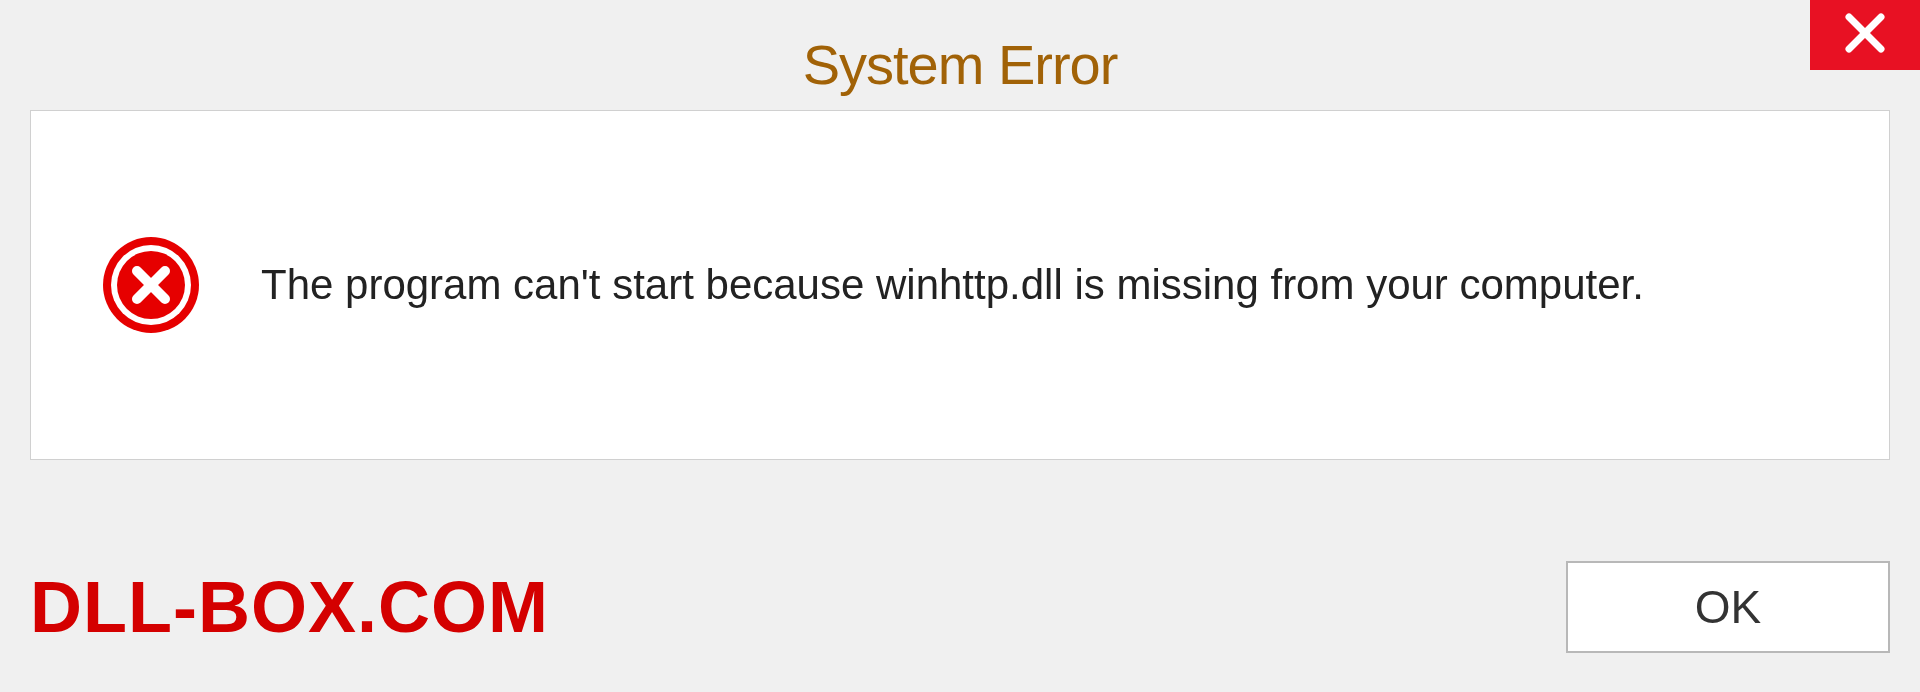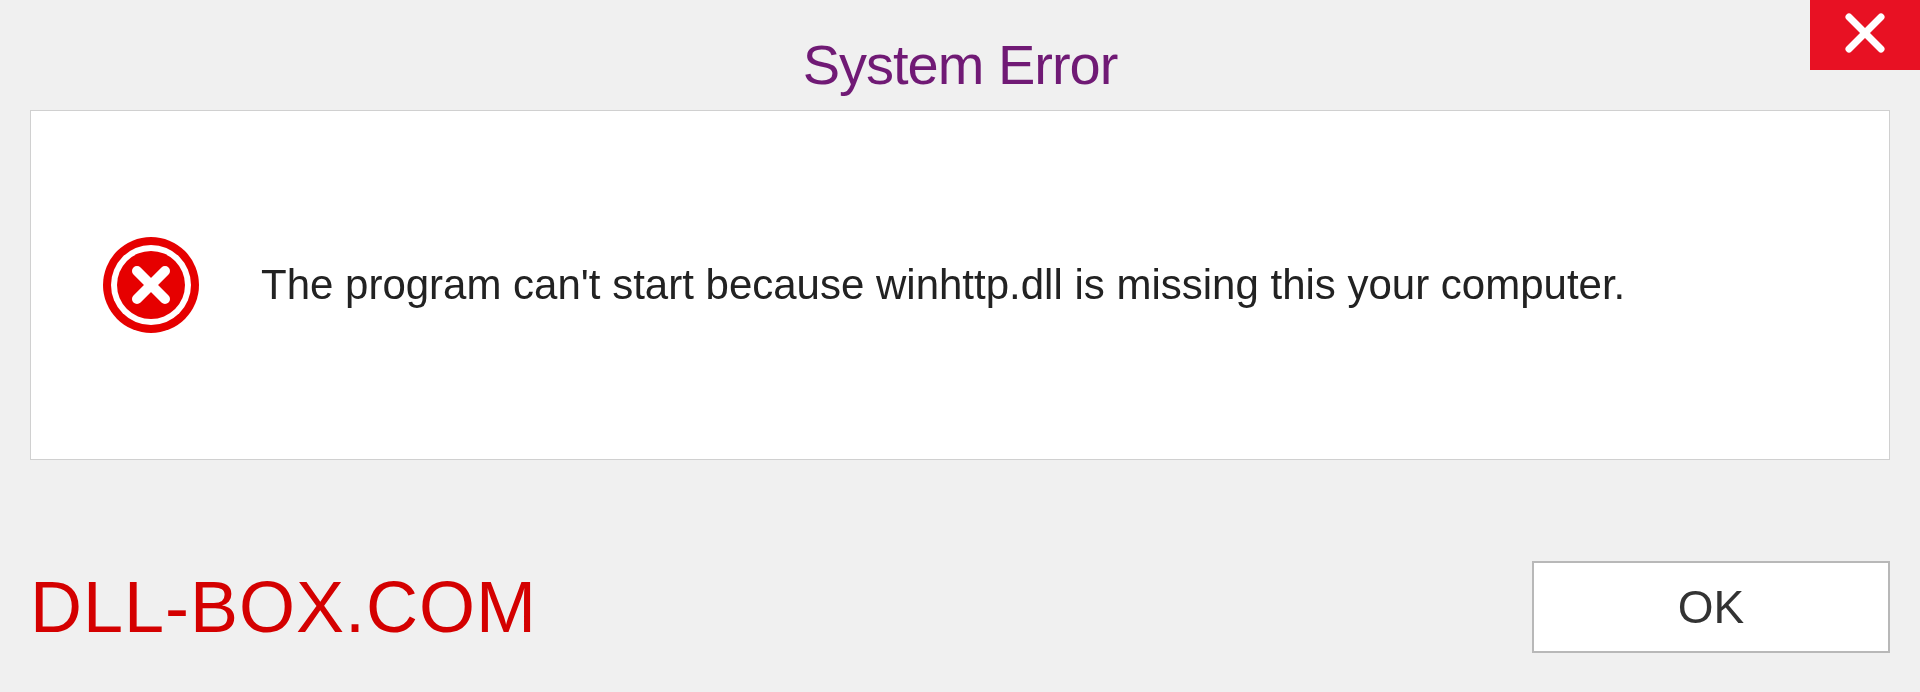--- a/index.html
+++ b/index.html
@@ -18,21 +18,21 @@
     .titlebar {
       position: relative;
       height: 90px;
       display: flex;
       align-items: center;
       justify-content: center;
     }
     .title-text {
       font-size: 56px;
       font-weight: 400;
-      color: #701a75;
+      color: #a16207;
       letter-spacing: -1px;
       margin-top: 38px;
     }
     .close-btn {
       position: absolute;
       right: 0;
       top: 0;
       width: 110px;
       height: 70px;
       background: #e81123;
@@ -78,27 +78,27 @@
       bottom: 20px;
       left: 30px;
       right: 30px;
       height: 130px;
       display: flex;
       align-items: center;
       justify-content: space-between;
     }
     .watermark {
       font-size: 72px;
-      font-weight: 400;
+      font-weight: 700;
       color: #d40000;
       letter-spacing: 1px;
       font-family: Arial, sans-serif;
     }
     .ok-button {
-      width: 358px;
+      width: 324px;
       height: 92px;
       background: #ffffff;
       border: 2px solid #b8b8b8;
       font-size: 46px;
       color: #333;
       display: flex;
       align-items: center;
       justify-content: center;
       cursor: pointer;
       font-family: "Segoe UI", Tahoma, sans-serif;
@@ -123,20 +123,20 @@
   <div class="error-icon">
     <svg viewBox="0 0 100 100">
       <circle cx="50" cy="50" r="48" fill="#e60000"></circle>
       <circle cx="50" cy="50" r="40" fill="#ffffff"></circle>
       <circle cx="50" cy="50" r="34" fill="#e60000"></circle>
       <line x1="36" y1="36" x2="64" y2="64" stroke="#ffffff" stroke-width="10" stroke-linecap="round"></line>
       <line x1="64" y1="36" x2="36" y2="64" stroke="#ffffff" stroke-width="10" stroke-linecap="round"></line>
     </svg>
   </div>
   <div class="message-area">
-    <div class="message-line">The program can't start because winhttp.dll is missing this your computer.</div>
+    <div class="message-line">The program can't start because winhttp.dll is missing from your computer.</div>
   </div>
 </div>
 
 <div class="bottom-bar">
   <div class="watermark">DLL-BOX.COM</div>
   <div class="ok-button">OK</div>
 </div>
 
 </body></html>

